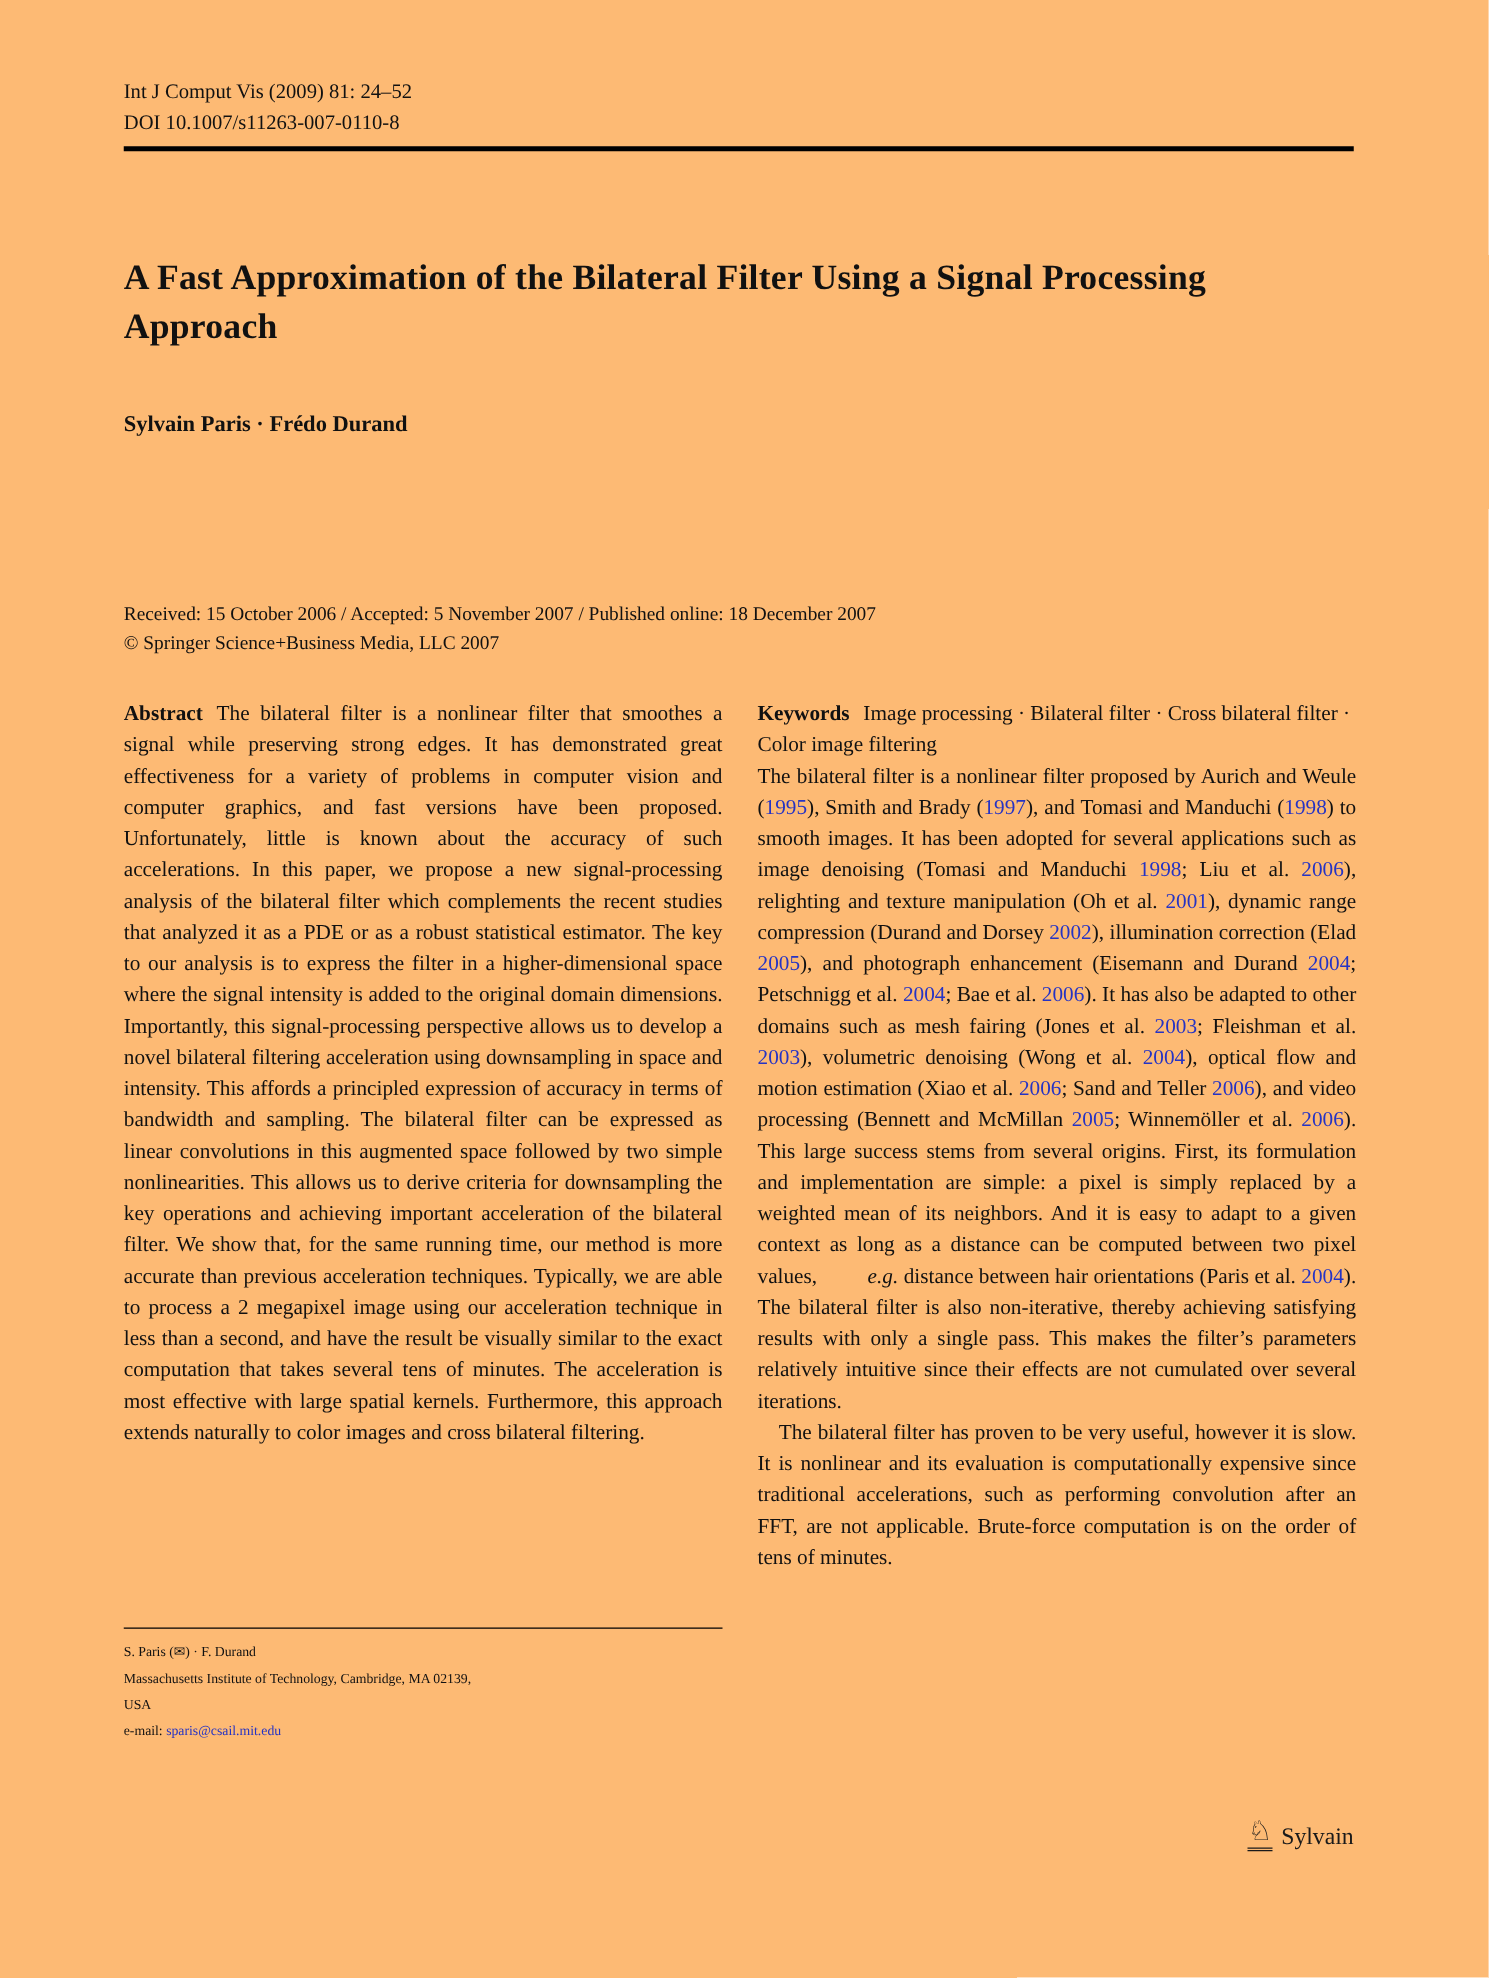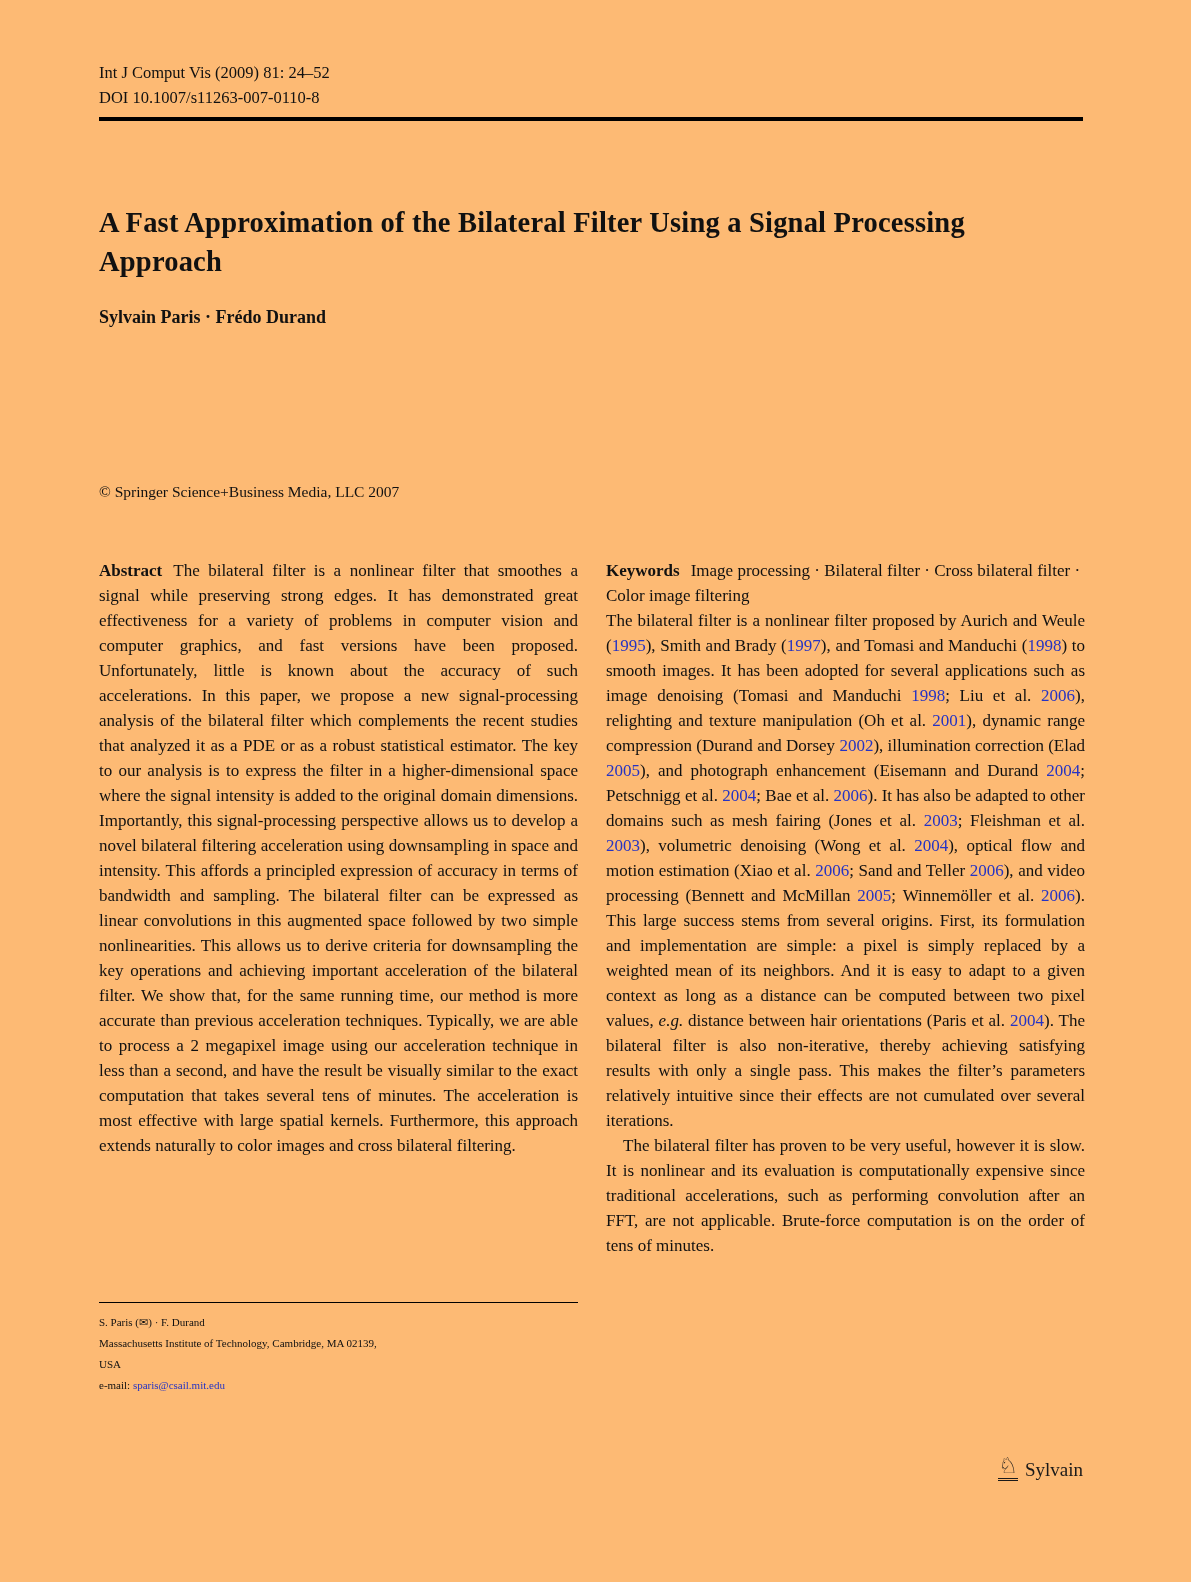--- a/index.html
+++ b/index.html
@@ -6,32 +6,32 @@
   .page {
     position:relative; width:1191px; height:1582px; background:#fdba74;
     font-family:"Liberation Serif", serif; color:#111111; overflow:hidden;
   }
   .journal-header { position:absolute; left:99px; top:60px; font-size:16.5px; line-height:25px; }
   .rule { position:absolute; left:99px; top:117px; width:984px; height:4px; background:#000000; }
   .title {
     position:absolute; left:99px; top:203px; width:880px; margin:0;
     font-size:28.5px; line-height:39px; font-weight:bold; letter-spacing:0.2px;
   }
-  .authors { position:absolute; left:99px; top:307px; font-size:18px; font-weight:bold; }
+  .authors { position:absolute; left:99px; top:329px; font-size:18px; font-weight:bold; }
   .dates { position:absolute; left:99px; top:480px; font-size:15.5px; line-height:23px; }
   .col { position:absolute; top:558px; width:479px; }
   .col.left  { left:99px; }
   .col.right { left:606px; }
   p.body { margin:0; font-size:17px; line-height:25px; text-align:justify; }
   .blabel { font-weight:bold; margin-right:11px; }
   .keywords { margin:0; font-size:17px; line-height:25px; }
   .intro-heading { margin:47px 0 27px 0; font-size:17.5px; font-weight:bold; }
   .indent { text-indent:17px; }
   .cite { color:var(--link, #2533c4); cursor:pointer; }
-  .em { font-style:italic; }
+  .em { font-style:italic;margin-left:36px; }
   .footnote {
     position:absolute; left:99px; top:1302px; width:479px;
     border-top:1.5px solid #000000; padding-top:9px;
     font-size:11px; line-height:21px;
   }
   .email-link { color:var(--link, #2533c4); cursor:pointer; }
   .springer {
     position:absolute; right:108px; top:1455px;
     font-size:19px; display:flex; align-items:flex-end; gap:7px; color:#1a1a1a;
   }
@@ -51,20 +51,21 @@
     <div>DOI 10.1007/s11263-007-0110-8</div>
   </div>
 
   <div class="rule"></div>
 
   <h1 class="title">A Fast Approximation of the Bilateral Filter Using a Signal Processing Approach</h1>
 
   <div class="authors">Sylvain Paris · Frédo Durand</div>
 
   <div class="dates">
+    <div>Received: 15 October 2006 / Accepted: 5 November 2007 / Published online: 18 December 2007</div>
     <div>© Springer Science+Business Media, LLC 2007</div>
   </div>
 
   <div class="col left">
     <p class="body">
       <span class="blabel">Abstract</span><span>The bilateral filter is a nonlinear filter that smoothes a signal while preserving strong edges. It has demonstrated great effectiveness for a variety of problems in computer vision and computer graphics, and fast versions have been proposed. Unfortunately, little is known about the accuracy of such accelerations. In this paper, we propose a new signal-processing analysis of the bilateral filter which complements the recent studies that analyzed it as a PDE or as a robust statistical estimator. The key to our analysis is to express the filter in a higher-dimensional space where the signal intensity is added to the original domain dimensions. Importantly, this signal-processing perspective allows us to develop a novel bilateral filtering acceleration using downsampling in space and intensity. This affords a principled expression of accuracy in terms of bandwidth and sampling. The bilateral filter can be expressed as linear convolutions in this augmented space followed by two simple nonlinearities. This allows us to derive criteria for downsampling the key operations and achieving important acceleration of the bilateral filter. We show that, for the same running time, our method is more accurate than previous acceleration techniques. Typically, we are able to process a 2 megapixel image using our acceleration technique in less than a second, and have the result be visually similar to the exact computation that takes several tens of minutes. The acceleration is most effective with large spatial kernels. Furthermore, this approach extends naturally to color images and cross bilateral filtering.</span>
     </p>
   </div>
 
   <div class="col right">

